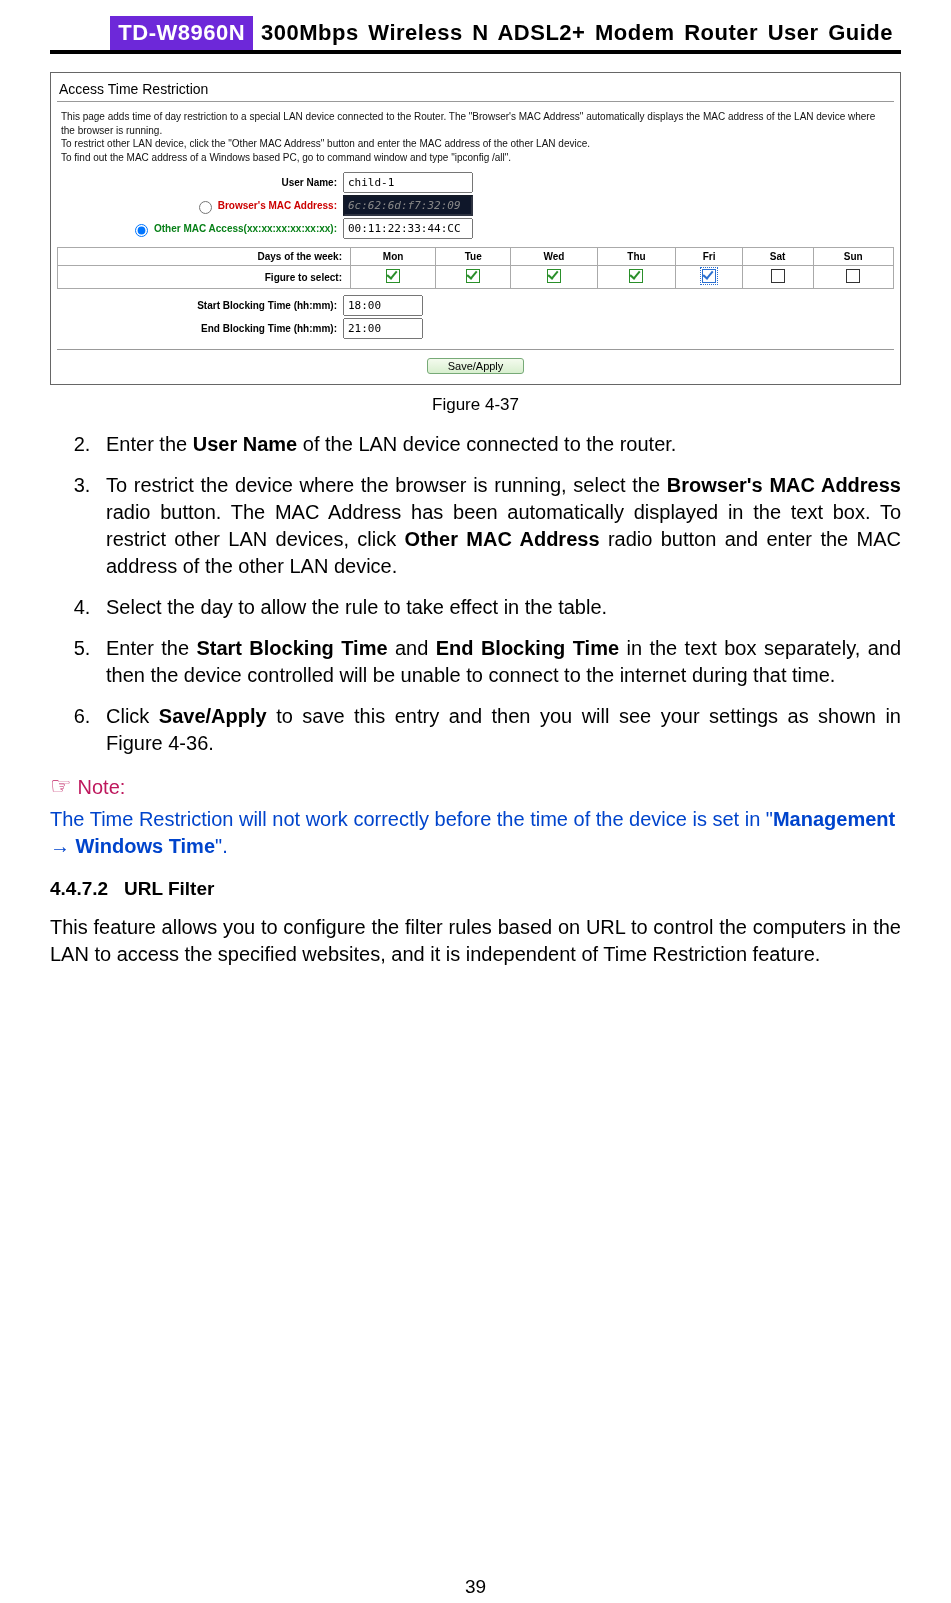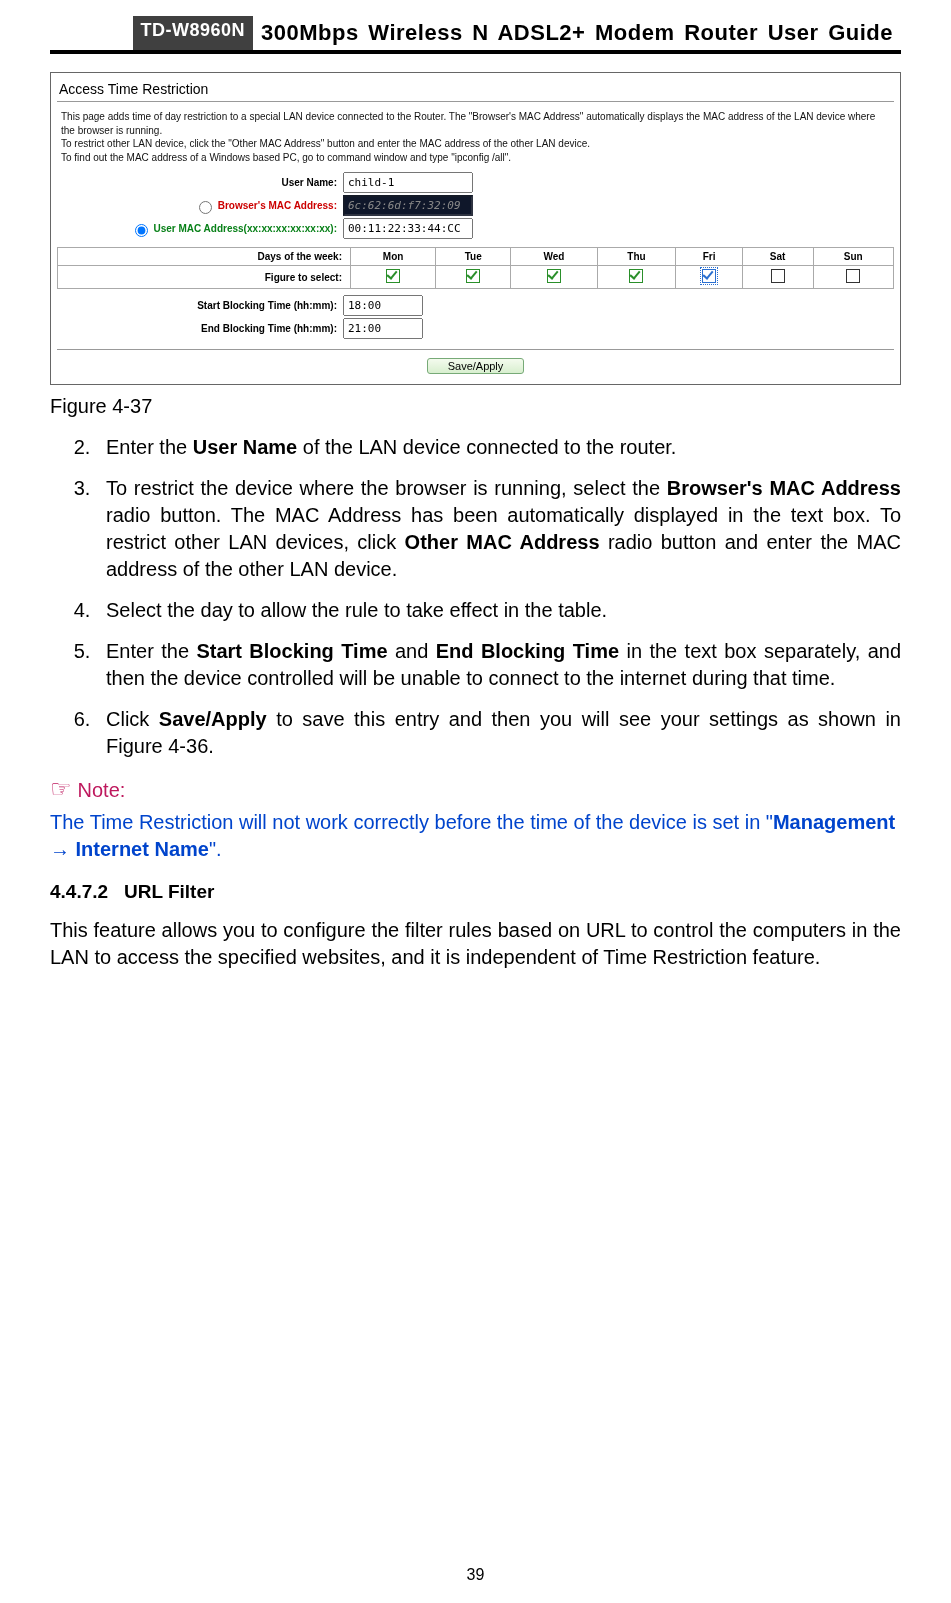--- a/index.html
+++ b/index.html
@@ -16,24 +16,24 @@
     min-height: 1580px;
   }
   .header {
     display: flex;
     justify-content: flex-end;
     align-items: stretch;
     border-bottom: 4px solid #000;
     margin-bottom: 18px;
   }
   .header-model {
-    background: #404040;
+    background: #6d28d9;
     color: #fff;
     font-weight: bold;
-    font-size: 18px;
+    font-size: 22px;
     padding: 4px 8px;
     letter-spacing: 0.5px;
   }
   .header-title {
     font-weight: bold;
     font-size: 22px;
     padding: 4px 8px;
     letter-spacing: 0.5px;
     word-spacing: 3px;
   }
@@ -108,21 +108,22 @@
   .save-btn{
     display:inline-block;
     font-size:11px;
     padding:1px 20px;
     border:1px solid #7a7;
     border-radius:3px;
     background:linear-gradient(#f4fbee,#d8efcf);
   }
 
   .caption {
-    font-size: 20px;
+    text-align: center;
+    font-size: 17px;
     margin: 2px 0 14px 0;
   }
   ol.steps {
     font-size: 20px;
     line-height: 1.35;
     margin: 16px 0 0 0;
     padding-left: 46px;
     text-align: justify;
   }
   ol.steps > li {
@@ -149,24 +150,24 @@
     margin: 16px 0 14px 0;
   }
   p.body {
     font-size: 20px;
     line-height: 1.35;
     margin: 0 0 14px 0;
     text-align: justify;
   }
   .page-number {
     position: absolute;
-    bottom: 32px;
+    bottom: 18px;
     left: 0; right: 0;
     text-align: center;
-    font-size: 16px;
+    font-size: 19px;
   }
 </style>
 </head>
 <body>
 
 <div class="page">
   <div class="header">
     <span class="header-model">TD-W8960N</span>
     <span class="header-title">300Mbps Wireless N ADSL2+ Modem Router User Guide</span>
   </div>
@@ -187,21 +188,21 @@
     <div class="form-row">
       <label>
         <input type="radio" name="mac" class="radio" style="">
         <span class="red">Browser's MAC Address:</span>
       </label>
       <input type="text" class="disabled" disabled="" value="6c:62:6d:f7:32:09" style="">
     </div>
     <div class="form-row">
       <label>
         <input type="radio" name="mac" class="radio" checked="" style="">
-        <span class="green">User MAC Address(xx:xx:xx:xx:xx:xx):</span>
+        <span class="green">Other MAC Access(xx:xx:xx:xx:xx:xx):</span>
       </label>
       <input type="text" value="00:11:22:33:44:CC" style="">
     </div>
 
     <table class="days">
       <tbody>
           <tr>
         <th>Days of the week:</th>
         <th>Mon</th>
         <th>Tue</th>
@@ -253,21 +254,21 @@
     </li>
     <li>
       <span>Click </span><b>Save/Apply</b><span> to save this entry and then you will see your settings as shown in Figure 4-36.</span>
     </li>
   </ol>
 
   <div class="note-head">
     <span class="hand">☞</span><span>Note:</span>
   </div>
   <div class="note-body">
-    <span>The Time Restriction will not work correctly before the time of the device is set in "</span><b>Management </b><span class="arrow">→</span><b> Internet Name</b><span>".</span>
+    <span>The Time Restriction will not work correctly before the time of the device is set in "</span><b>Management </b><span class="arrow">→</span><b> Windows Time</b><span>".</span>
   </div>
 
   <h3 class="sec">
     <span>4.4.7.2</span>&nbsp;&nbsp;&nbsp;<span>URL Filter</span>
   </h3>
   <p class="body">This feature allows you to configure the filter rules based on URL to control the computers in the LAN to access the specified websites, and it is independent of Time Restriction feature.</p>
 
   <div class="page-number">39</div>
 </div>
 

